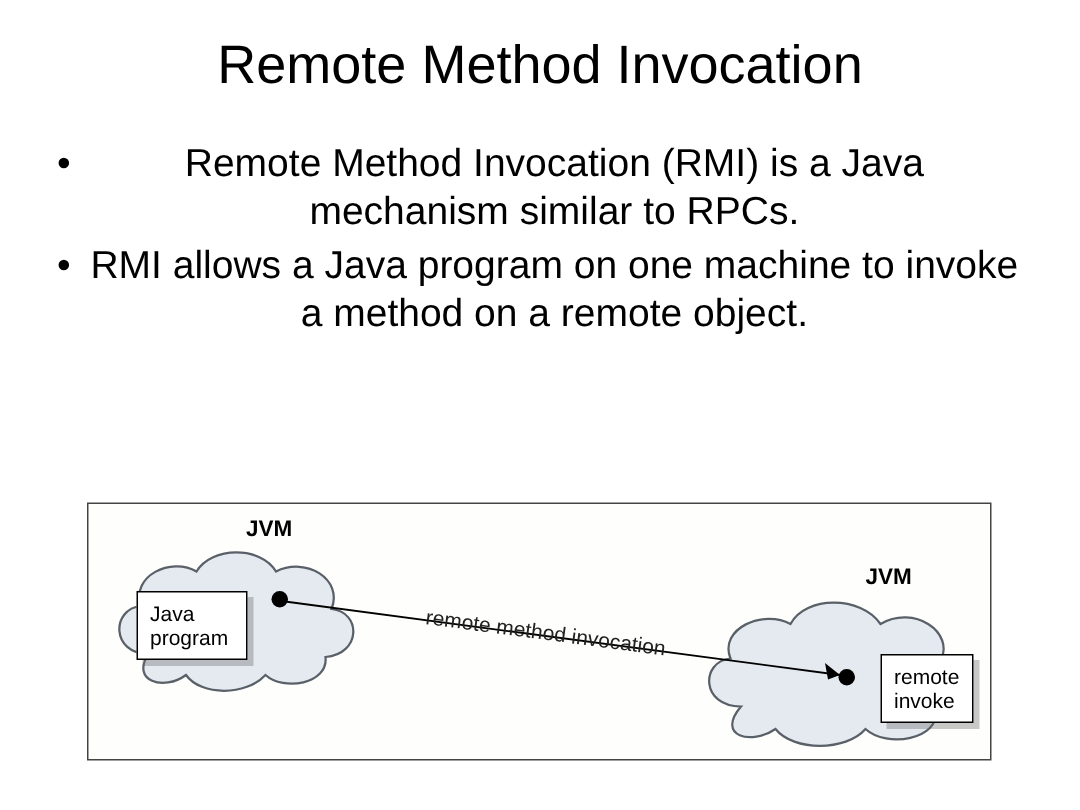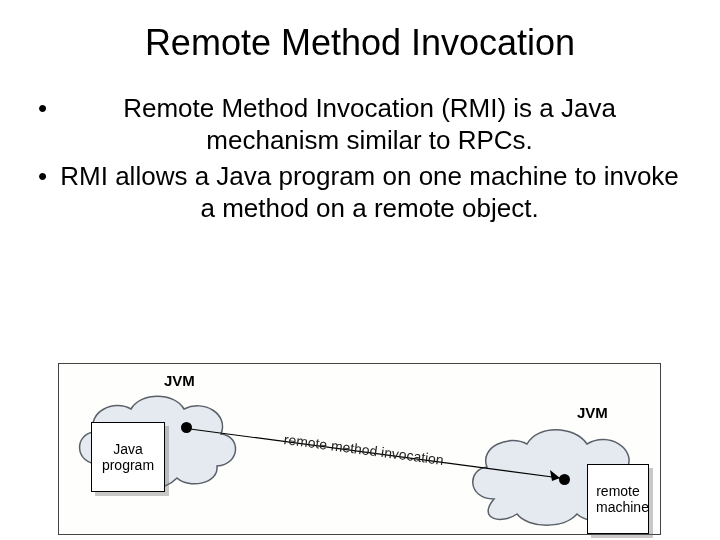--- a/index.html
+++ b/index.html
@@ -38,39 +38,37 @@
     text-align: center;
   }
   .diagram {
     position: absolute;
     left: 58px;
     top: 335px;
     width: 603px;
     height: 172px;
     background: #fefefc;
     border: 1px solid #444;
-    margin-top: 28px;
   }
   .jvm-label {
     position: absolute;
     font-family: Arial, sans-serif;
     font-size: 15px;
     font-weight: bold;
     color: #000;
   }
   .box {
     position: absolute;
     background: #fff;
     border: 1px solid #000;
     box-shadow: 4px 4px 0 rgba(100,100,100,0.35);
     font-family: Arial, sans-serif;
     font-size: 14px;
-    padding: 18px 8px;
+    padding: 6px 8px;
     line-height: 16px;
-    text-align: center;
   }
   .cloud {
     position: absolute;
   }
   .cloud svg { display: block; }
   .arrow-text {
     position: absolute;
     font-family: Arial, sans-serif;
     font-size: 14px;
     color: #222;
@@ -137,21 +135,21 @@
   <div class="jvm-label" style="left:105px; top:8px;">JVM</div>
   <div class="jvm-label" style="left:518px; top:40px;">JVM</div>
 
   <div class="box" style="left:32px; top:58px; width:74px;">
     <span style="white-space:pre-line;">Java
 program</span>
   </div>
 
   <div class="box" style="left:528px; top:100px; width:62px;">
     <span style="white-space:pre-line;">remote
-machine</span>
+invoke</span>
   </div>
 
   <div class="dot" style="left:122px; top:58px;"></div>
   <div class="dot" style="left:500px; top:110px;"></div>
 
   <div class="arrow-line" style="left:128px; top:62px;">
     <svg width="385" height="60">
       <line x1="3" y1="3" x2="373" y2="52" stroke="#000" stroke-width="1.2"></line>
       <polygon points="373,52 363,44 365,55" fill="#000"></polygon>
     </svg>

